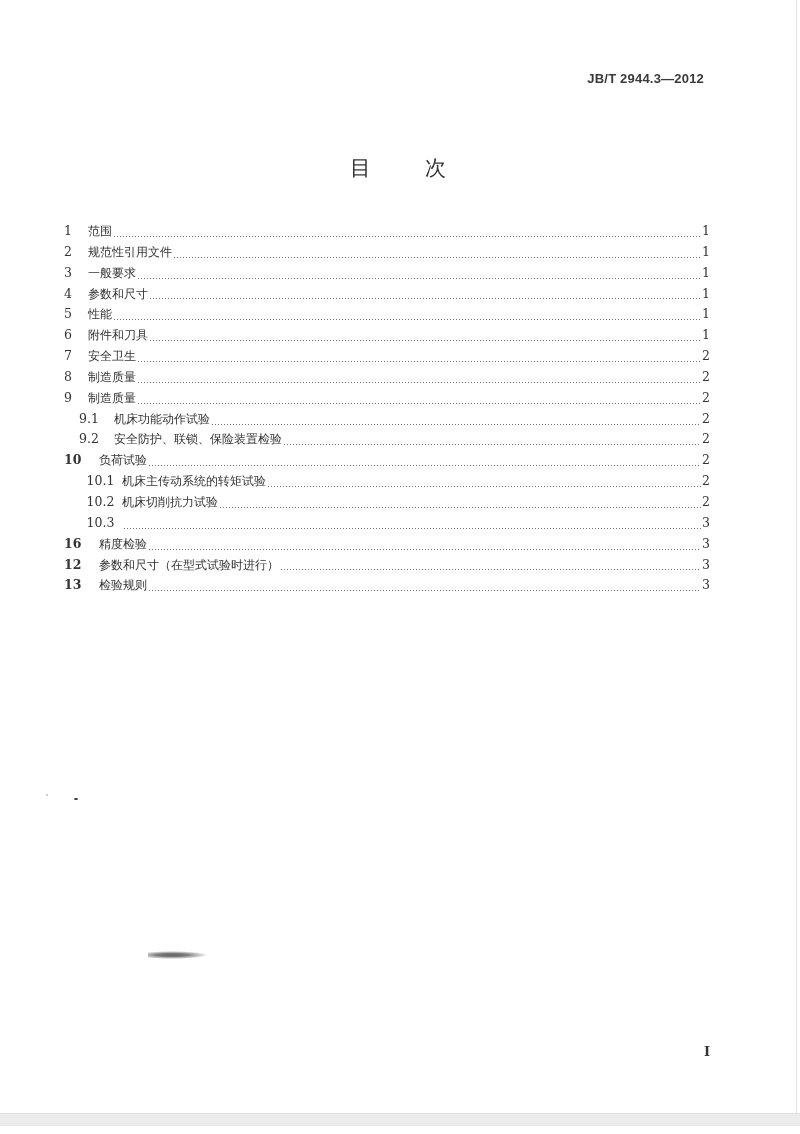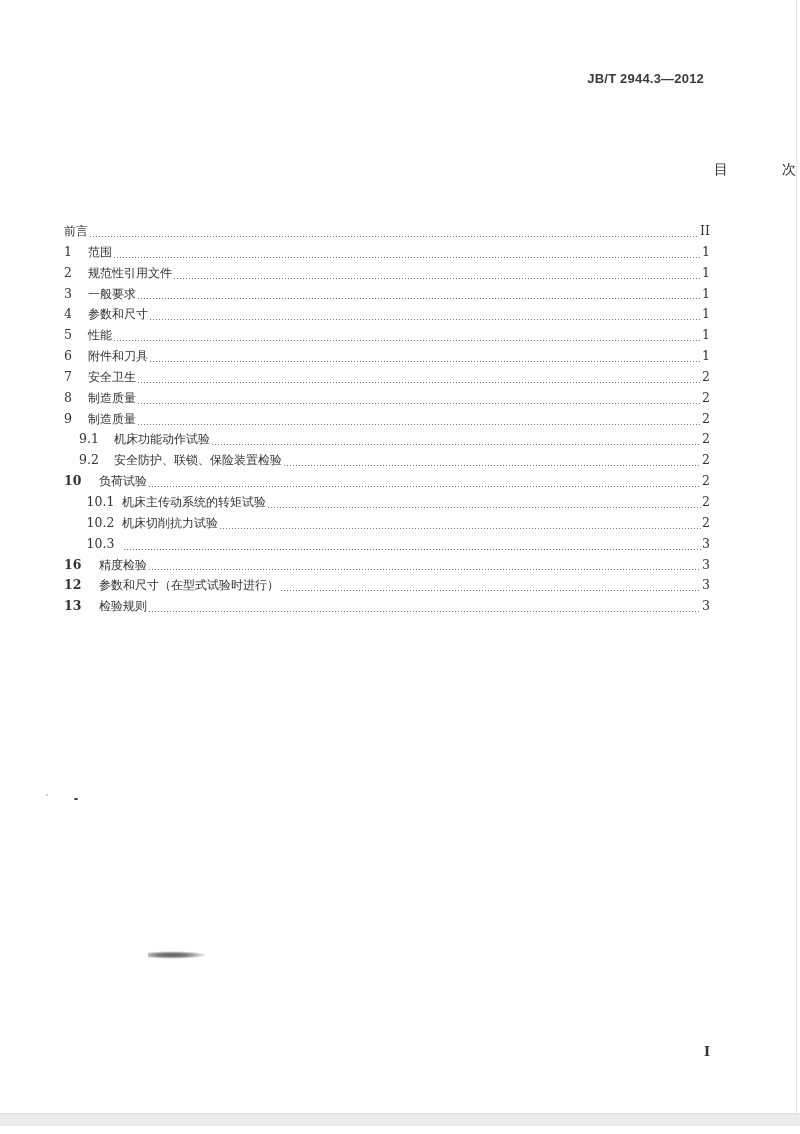--- a/index.html
+++ b/index.html
@@ -20,23 +20,22 @@
     border-top: 1px solid #e0e0e0;
     border-bottom: 1px solid #e6e6e6;
   }
   .doc-id {
     position: absolute; right: 92px; top: 71px;
     font-family: "Liberation Sans", sans-serif;
     font-weight: bold; font-size: 13px; color: #3a3a3a; letter-spacing: 0.2px;
   }
   .title {
     position: absolute; left: 0; width: 796px; top: 154px;
-    text-align: right; font-size: 14px; color: #333;
+    text-align: center; font-size: 21px; color: #333;
     font-family: "DejaVu Sans", sans-serif;
-    margin-top: 7px;
   }
   .title span { display: inline-block; }
   .title .gap { width: 54px; }
   .toc {
     position: absolute; left: 64px; top: 221px; width: 646px;
   }
   .toc-row {
     display: flex; align-items: baseline;
     height: 20.85px; line-height: 20.85px;
     font-size: 12.5px; color: #333;
@@ -75,25 +74,20 @@
 
 <div class="page">
   <div class="doc-id">JB/T 2944.3—2012</div>
 
   <div class="title">
     <span>目</span><span class="gap"></span><span>次</span>
   </div>
 
   <div class="toc">
     <div class="toc-row l1">
-        <span class="label">前言</span>
-        <span class="dots"></span>
-        <span class="page-num">II</span>
-      </div>
-    <div class="toc-row l1">
         <span class="num">1</span>
         <span class="label">范围</span>
         <span class="dots"></span>
         <span class="page-num">1</span>
       </div>
     <div class="toc-row l1">
         <span class="num">2</span>
         <span class="label">规范性引用文件</span>
         <span class="dots"></span>
         <span class="page-num">1</span>

